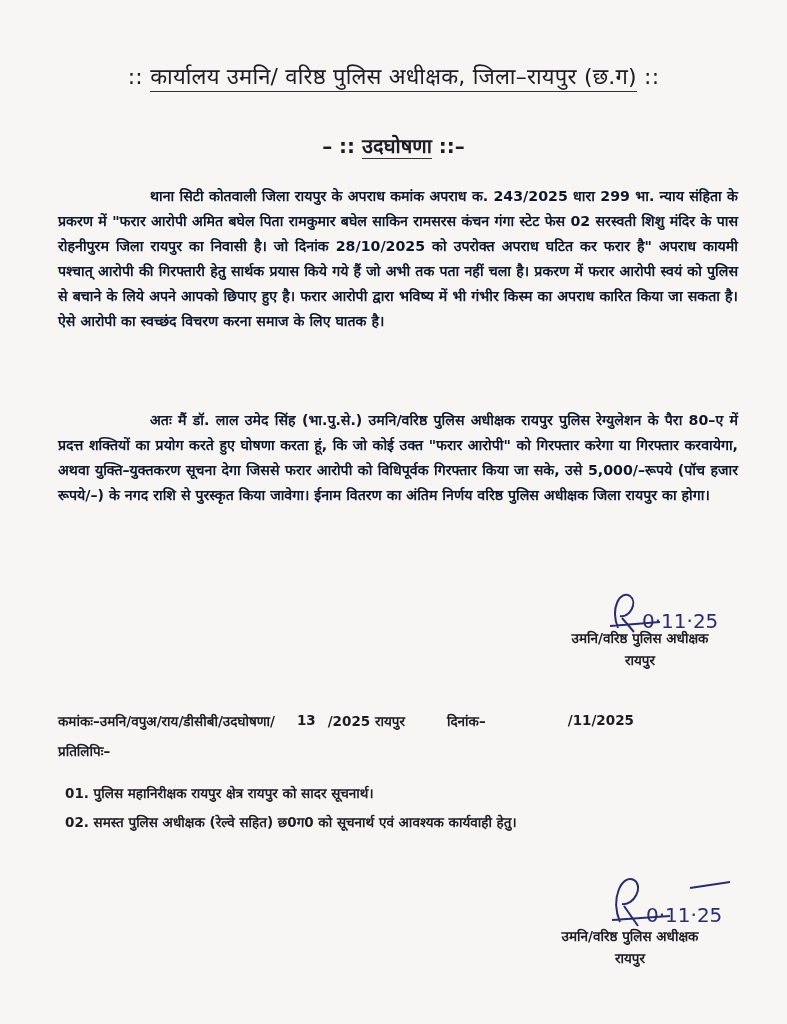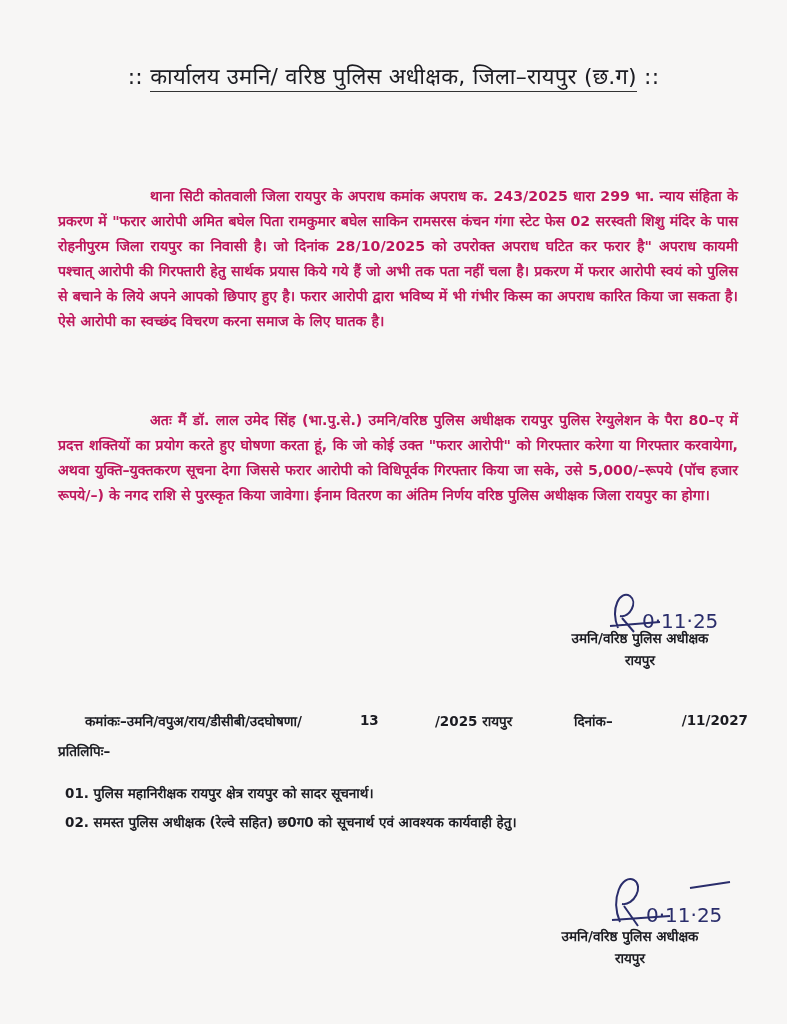--- a/index.html
+++ b/index.html
@@ -17,43 +17,46 @@
   }
   .header .u { border-bottom:1.5px solid #333; padding-bottom:2px; }
   .subhead {
     position:absolute; top:132px; left:0; width:787px; text-align:center;
     font-size:20px; font-weight:bold;
   }
   .subhead .u { border-bottom:1.5px solid #333; }
   .body-text {
     position:absolute; left:58px; width:680px;
     font-size:14.2px; line-height:25px; text-align:justify;
-    font-weight:bold; color:#be185d;
+    font-weight:bold; color:#0f172a;
   }
   .p1 { top:184px; }
   .p2 { top:408px; }
   .indent { text-indent:92px; }
   .sig1 { position:absolute; left:540px; top:585px; width:200px; text-align:center; font-size:13.5px; line-height:22px; font-weight:bold; }
   .sig-scribble { position:absolute; left:600px; top:588px; width:120px; height:48px; }
   .ref-line { position:absolute; top:712px; left:58px; width:690px; font-size:13.5px; font-weight:bold; display:flex; }
-  .ref-line span { white-space:pre;margin-left:27px; }
+  .ref-line span { white-space:pre; }
   .cc-title { position:absolute; top:742px; left:58px; font-size:13.5px; font-weight:bold; }
   .cc-list { position:absolute; top:772px; left:58px; width:700px; font-size:13.5px; font-weight:bold; line-height:29px; margin:7px; padding:0; list-style:none; }
   .sig2 { position:absolute; left:515px; top:925px; width:230px; text-align:center; font-size:13.5px; line-height:22px; font-weight:bold; }
   .sig-scribble2 { position:absolute; left:600px; top:870px; width:140px; height:60px; }
 </style>
 </head>
 <body>
 
 <div class="page">
 
   <div class="header">
     <span>:: </span><span class="u">कार्यालय उमनि/ वरिष्ठ पुलिस अधीक्षक, जिला–रायपुर (छ.ग)</span><span> ::</span>
   </div>
 
+  <div class="subhead">
+    <span>– :: </span><span class="u">उदघोषणा</span><span> ::–</span>
+  </div>
 
   <div class="body-text p1 indent">थाना सिटी कोतवाली जिला रायपुर के अपराध कमांक अपराध क. 243/2025 धारा 299 भा. न्याय संहिता के प्रकरण में "फरार आरोपी अमित बघेल पिता रामकुमार बघेल साकिन रामसरस कंचन गंगा स्टेट फेस 02 सरस्वती शिशु मंदिर के पास रोहनीपुरम जिला रायपुर का निवासी है। जो दिनांक 28/10/2025 को उपरोक्त अपराध घटित कर फरार है" अपराध कायमी पश्चात् आरोपी की गिरफ्तारी हेतु सार्थक प्रयास किये गये हैं जो अभी तक पता नहीं चला है। प्रकरण में फरार आरोपी स्वयं को पुलिस से बचाने के लिये अपने आपको छिपाए हुए है। फरार आरोपी द्वारा भविष्य में भी गंभीर किस्म का अपराध कारित किया जा सकता है। ऐसे आरोपी का स्वच्छंद विचरण करना समाज के लिए घातक है।</div>
   <div class="body-text p2 indent">अतः मैं डॉ. लाल उमेद सिंह (भा.पु.से.) उमनि/वरिष्ठ पुलिस अधीक्षक रायपुर पुलिस रेग्युलेशन के पैरा 80–ए में प्रदत्त शक्तियों का प्रयोग करते हुए घोषणा करता हूं, कि जो कोई उक्त "फरार आरोपी" को गिरफ्तार करेगा या गिरफ्तार करवायेगा, अथवा युक्ति–युक्तकरण सूचना देगा जिससे फरार आरोपी को विधिपूर्वक गिरफ्तार किया जा सके, उसे 5,000/–रूपये (पॉच हजार रूपये/–) के नगद राशि से पुरस्कृत किया जावेगा। ईनाम वितरण का अंतिम निर्णय वरिष्ठ पुलिस अधीक्षक जिला रायपुर का होगा।</div>
 
   <svg class="sig-scribble" viewBox="0 0 120 48">
     <path d="M18 40 C10 20, 20 2, 30 8 C38 14, 30 30, 20 28 M22 30 L34 44 M10 38 L60 34" fill="none" stroke="#2a2d6b" stroke-width="2"></path>
     <text x="42" y="40" font-size="20" fill="#2a2d6b" font-family="DejaVu Sans, sans-serif">0·11·25</text>
   </svg>
 
   <div class="sig1">
@@ -64,21 +67,21 @@
 
   <div class="ref-line">
     <span>कमांकः–उमनि/वपुअ/राय/डीसीबी/उदघोषणा/</span>
     <span style="width:22px"></span>
     <span>13</span>
     <span style="width:12px"></span>
     <span>/2025 रायपुर</span>
     <span style="width:42px"></span>
     <span>दिनांक–</span>
     <span style="width:82px"></span>
-    <span>/11/2027</span>
+    <span>/11/2025</span>
   </div>
 
   <div class="cc-title">प्रतिलिपिः–</div>
   <ul class="cc-list">
     <li>01. पुलिस महानिरीक्षक रायपुर क्षेत्र रायपुर को सादर सूचनार्थ।</li>
     <li>02. समस्त पुलिस अधीक्षक (रेल्वे सहित) छ0ग0 को सूचनार्थ एवं आवश्यक कार्यवाही हेतु।</li>
   </ul>
 
   <svg class="sig-scribble2" viewBox="0 0 140 60">
     <path d="M20 52 C10 28, 22 4, 34 10 C44 16, 34 36, 22 34 M24 36 L38 56 M12 50 L70 46 M90 18 L130 12" fill="none" stroke="#2a2d6b" stroke-width="2"></path>

